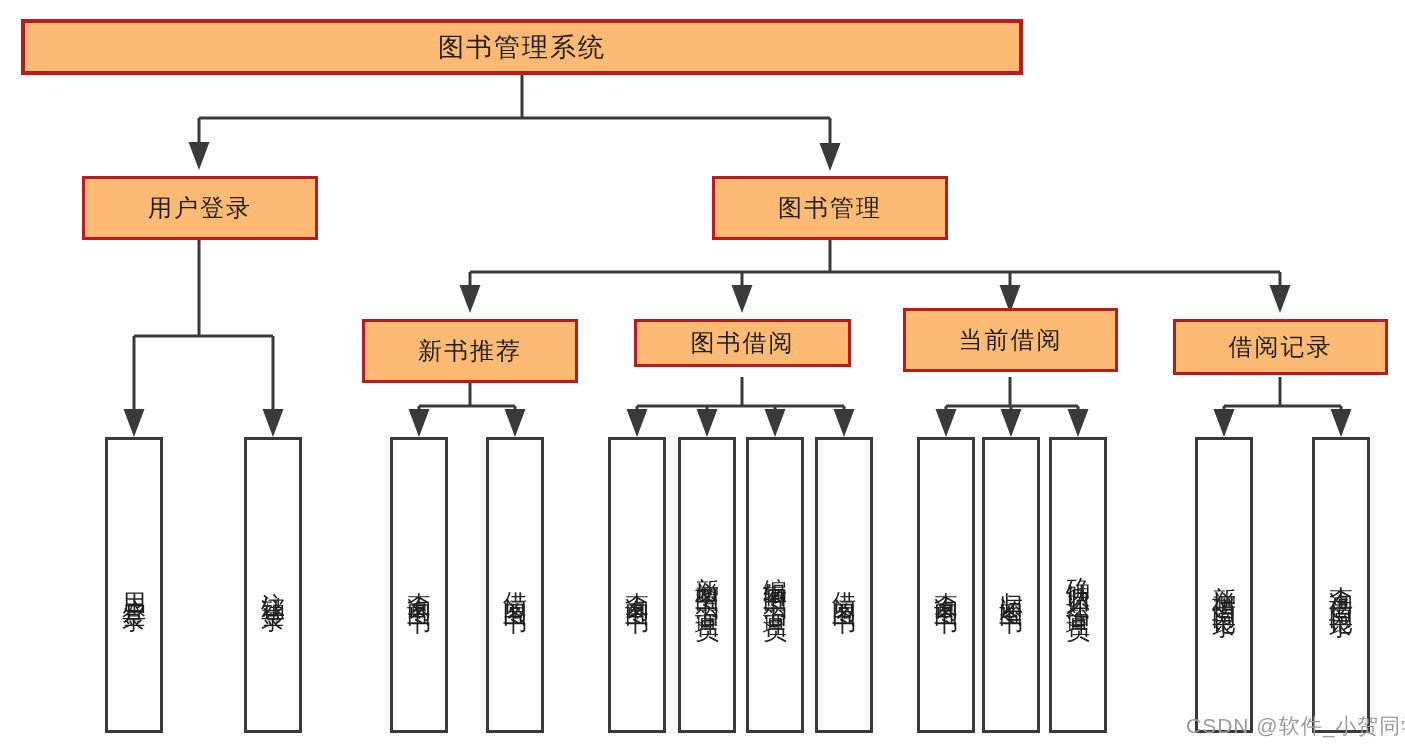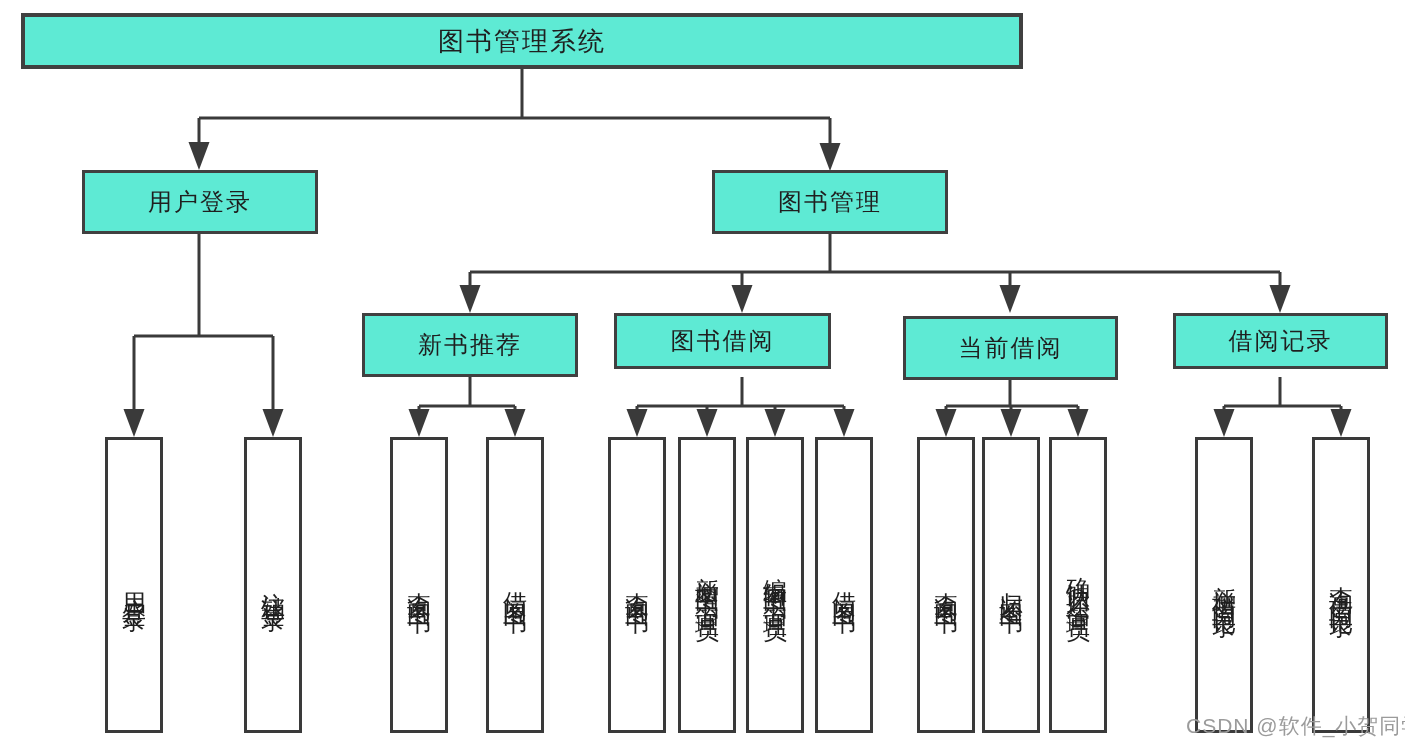--- a/index.html
+++ b/index.html
@@ -8,25 +8,26 @@
     width:1405px;height:747px;
     background:#ffffff;
     overflow:hidden;
     font-family:"Liberation Sans","DejaVu Sans",sans-serif;
     color:#1f1f1f;
   }
   #wires{position:absolute;left:0;top:0;width:1405px;height:747px;}
   .box{
     position:absolute;
     box-sizing:border-box;
-    border:3px solid #404040;
-    background:#5eead4;
+    border:3px solid #b91c1c;
+    background:#fdba74;
     display:flex;align-items:center;justify-content:center;
     font-size:24px;letter-spacing:2px;
     white-space:nowrap;
+    margin-top:6px;
   }
   .root{border-width:4px;font-size:26px;}
   .leaf{
     position:absolute;
     box-sizing:border-box;
     border:3px solid #3a3a3a;
     background:#ffffff;
     top:437px;height:296px;width:58px;
     display:flex;align-items:center;justify-content:center;
   }
@@ -83,22 +84,22 @@
       <polygon points="1330.5,409 1351.5,409 1341,437"></polygon>
     </g>
   </svg>
 
   <div class="box root" style="left:21px;top:13px;width:1002px;height:56px;">图书管理系统</div>
 
   <div class="box" style="left:82px;top:170px;width:236px;height:64px;">用户登录</div>
   <div class="box" style="left:362px;top:313px;width:216px;height:64px;">新书推荐</div>
 
   <div class="box" style="left:712px;top:170px;width:236px;height:64px;">图书管理</div>
-  <div class="box" style="left:614px;top:313px;width:217px;height:56px;">图书借阅</div>
-  <div class="box" style="left:903px;top:316px;width:215px;height:64px;">当前借阅</div>
+  <div class="box" style="left:634px;top:313px;width:217px;height:48px;">图书借阅</div>
+  <div class="box" style="left:903px;top:302px;width:215px;height:64px;">当前借阅</div>
   <div class="box" style="left:1173px;top:313px;width:215px;height:56px;">借阅记录</div>
 
   <div class="leaf" style="left:105px;">
     <span class="vtext">用户登录</span>
   </div>
   <div class="leaf" style="left:244px;">
     <span class="vtext">注销登录</span>
   </div>
 
   <div class="leaf" style="left:390px;">

